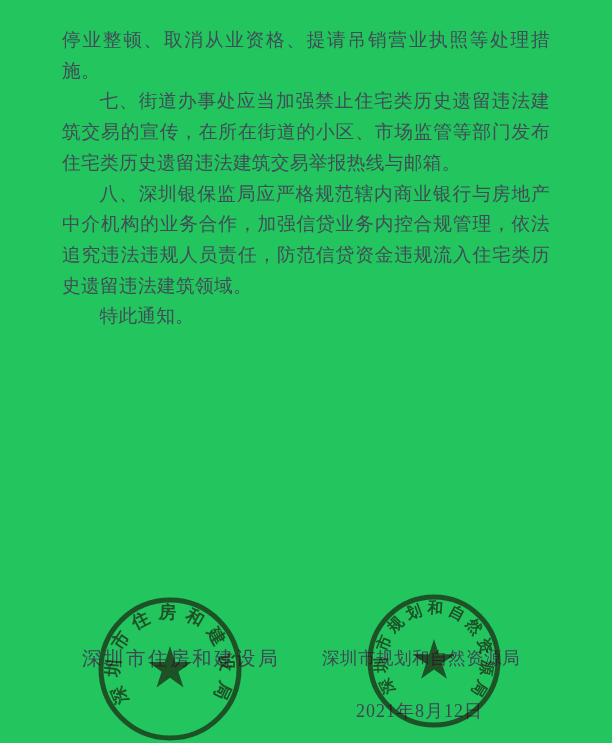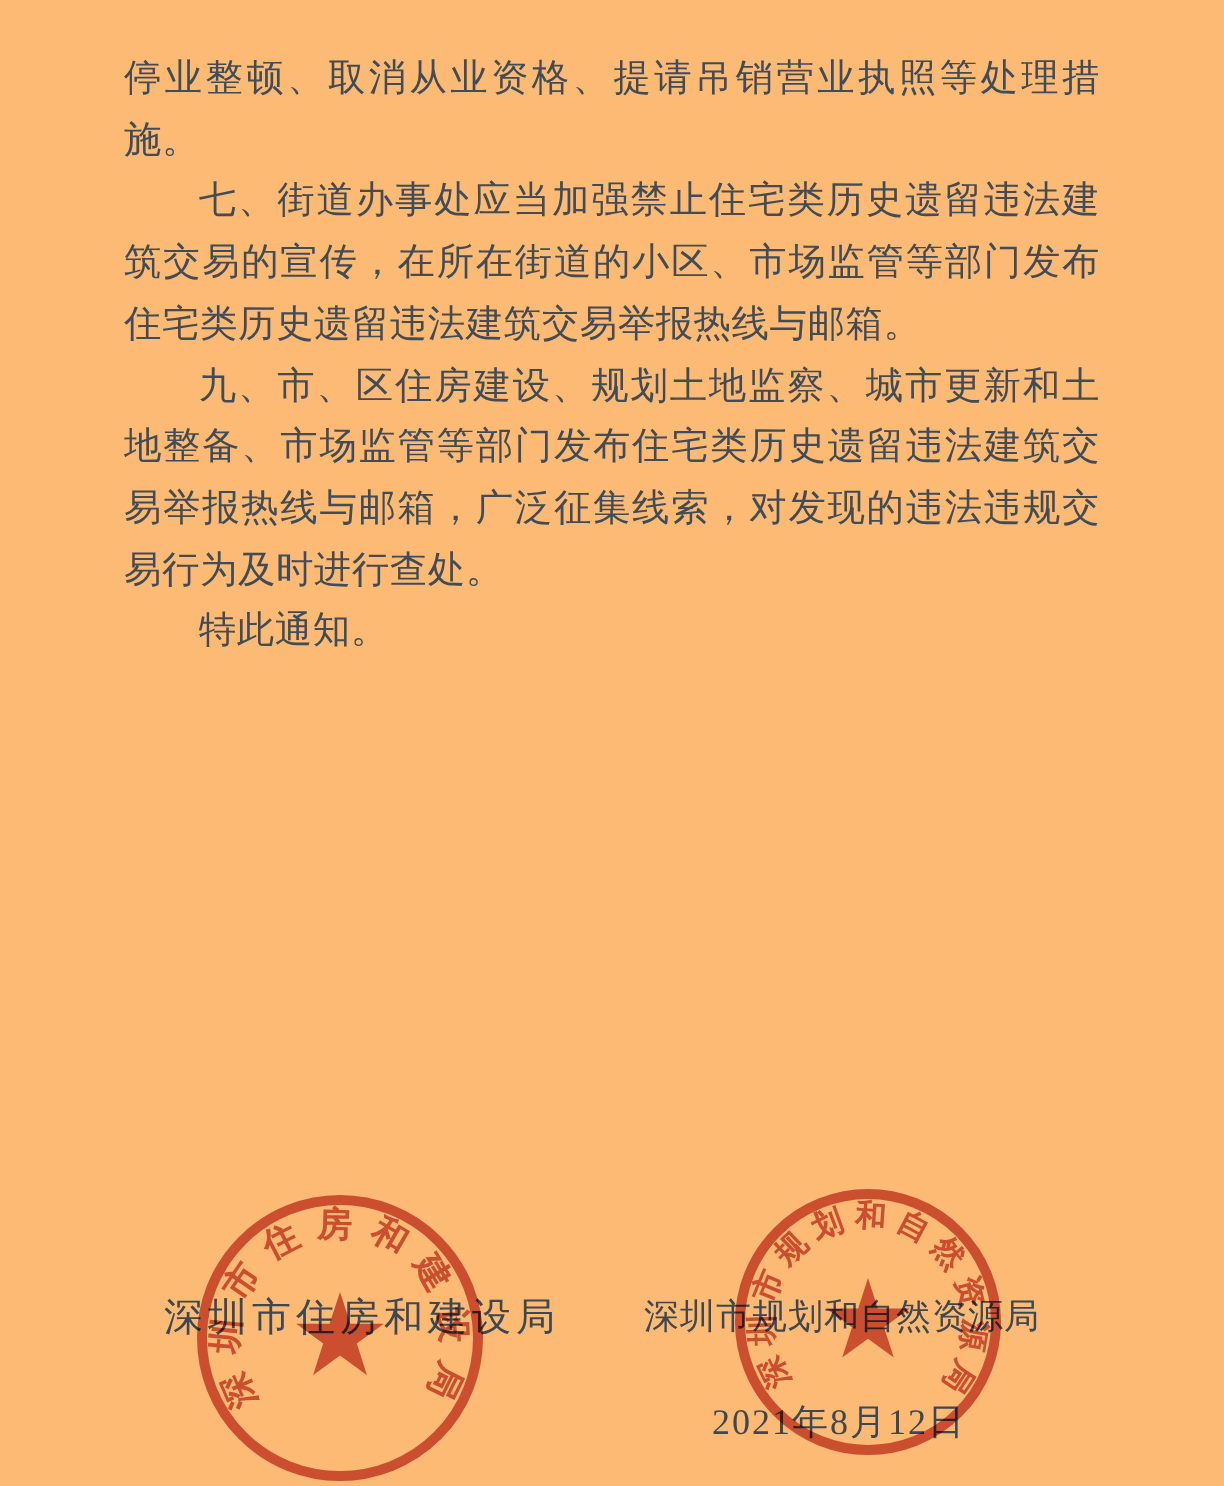--- a/index.html
+++ b/index.html
@@ -4,21 +4,21 @@
 <style>
   html, body {
     margin: 0;
     padding: 0;
     background: #e8e8e8;
   }
   .page {
     position: relative;
     width: 612px;
     height: 743px;
-    background: #fdba74;
+    background: #22c55e;
     overflow: hidden;
     font-family: "Liberation Serif", serif;
   }
   .body-text {
     position: absolute;
     left: 62px;
     top: 25px;
     width: 488px;
     font-size: 18.7px;
     line-height: 30.7px;
@@ -81,21 +81,21 @@
   .seal.right text { font-size: 15.5px; letter-spacing: 4.5px; }
 </style>
 </head>
 <body>
 
 <div class="page">
 
   <div class="body-text">
     <p class="cont">停业整顿、取消从业资格、提请吊销营业执照等处理措施。</p>
     <p>七、街道办事处应当加强禁止住宅类历史遗留违法建筑交易的宣传，在所在街道的小区、市场监管等部门发布住宅类历史遗留违法建筑交易举报热线与邮箱。</p>
-    <p>九、市、区住房建设、规划土地监察、城市更新和土地整备、市场监管等部门发布住宅类历史遗留违法建筑交易举报热线与邮箱，广泛征集线索，对发现的违法违规交易行为及时进行查处。</p>
+    <p>八、深圳银保监局应严格规范辖内商业银行与房地产中介机构的业务合作，加强信贷业务内控合规管理，依法追究违法违规人员责任，防范信贷资金违规流入住宅类历史遗留违法建筑领域。</p>
     <p>特此通知。</p>
   </div>
 
   <div class="sig-agency left">深圳市住房和建设局</div>
 
   <svg class="seal left" width="150" height="150" viewBox="0 0 150 150">
     <circle cx="75" cy="75" r="69" fill="none" stroke-width="5" stroke="#c24945"></circle>
     <polygon points="75,52 80.2,67.9 96.9,67.9 83.4,77.7 88.5,93.6 75,83.8 61.5,93.6 66.6,77.7 53.1,67.9 69.8,67.9" fill="#c24945"></polygon>
     <path id="seal-arc-left" d="M 35.9 107.8 A 51 51 0 1 1 114.1 107.8" fill="none"></path>
     <text fill="#c24945">

